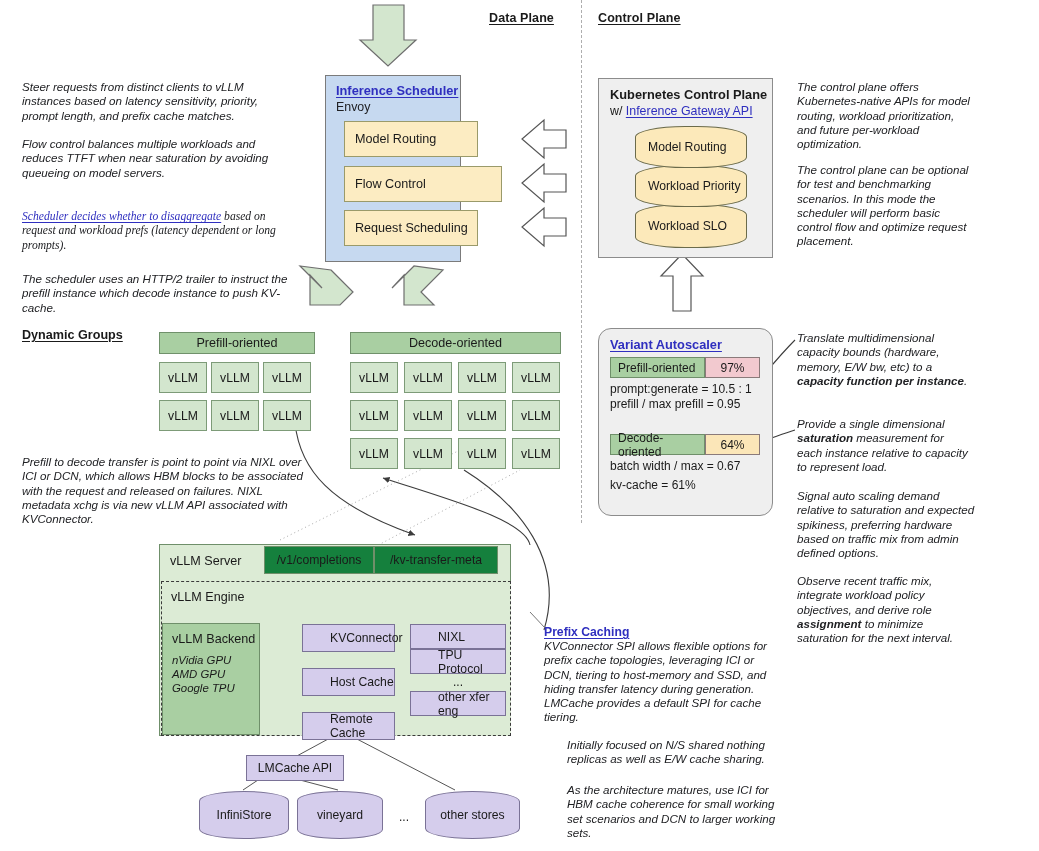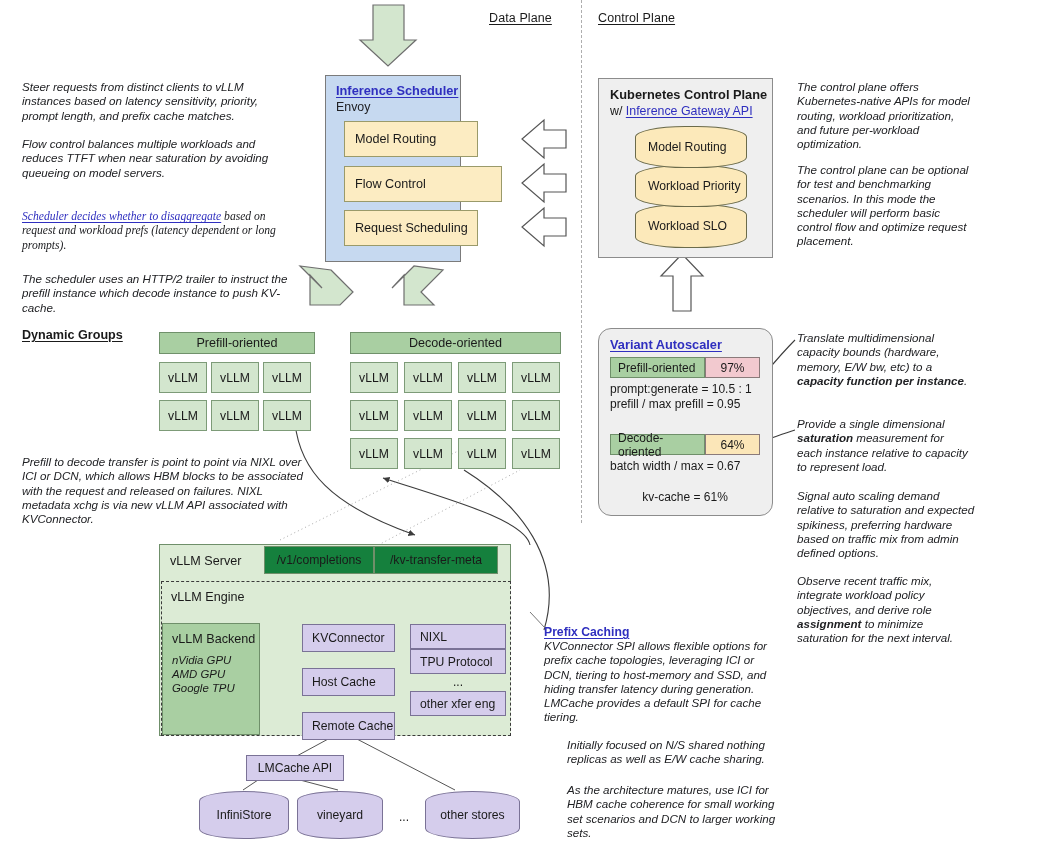--- a/index.html
+++ b/index.html
@@ -1,21 +1,21 @@
 <!DOCTYPE html>
 <html><head>
 <meta charset="utf-8">
 <style>
   html,body{margin:0;padding:0;background:#fff;}
   body{width:1039px;height:851px;position:relative;overflow:hidden;
        font-family:"Liberation Sans","DejaVu Sans",sans-serif;color:#1a1a1a;}
   .abs{position:absolute;}
   .note{font-style:italic;font-size:11.6px;line-height:14.3px;color:#202124;}
   .note b{font-weight:bold;font-style:italic;}
-  .plane-hdr{font-weight:normal;font-size:12.5px;text-decoration:underline;
+  .plane-hdr{font-weight:bold;font-size:12.5px;text-decoration:underline;
              text-underline-offset:2px;letter-spacing:.1px;}
   .divider{border-left:1px dashed #aeaeae;width:0;}
   .lnk{color:#2f2fbf;text-decoration:underline;text-underline-offset:2px;}
   
   #sched{background:#c6d9f0;border:1px solid #7b7b7b;}
   .sched-title{font-size:12.8px;font-weight:bold;color:#2f2fbf;
        text-decoration:underline;text-underline-offset:2px;}
   .sched-sub{font-size:12.4px;color:#202124;}
   .yellowbox{background:#fcecc2;border:1px solid #9a9a6a;box-sizing:border-box;
        display:flex;align-items:center;padding-left:10px;font-size:12.6px;}
@@ -44,21 +44,21 @@
   
   #srv{background:#dcebd5;border:1px solid #6f8f6a;box-sizing:border-box;}
   .srv-lbl{font-size:12.6px;}
   .ep{background:#15803d;border:1px solid #6f8f6a;box-sizing:border-box;
       display:flex;align-items:center;justify-content:center;font-size:12.2px;}
   #engine{border:1px dashed #3a3a3a;box-sizing:border-box;background:#dcebd5;}
   #backend{background:#a9cfa2;border:1px solid #6f8f6a;box-sizing:border-box;padding:8px 0 0 9px;}
   .be-title{font-size:12.6px;}
   .be-list{font-style:italic;font-size:11.4px;line-height:14px;margin-top:7px;}
   .purple{background:#d5cdec;border:1px solid #7a7296;box-sizing:border-box;
-      display:flex;align-items:center;padding-left:9px;font-size:12.2px;}
+      display:flex;align-items:center;padding-left:27px;font-size:12.2px;}
   .purple.c{justify-content:center;padding-left:0;}
   .dots{font-size:12px;text-align:center;}
   
   .store{position:absolute;background:#d5cdec;border:1px solid #7a7296;
       border-radius:50px/11px;box-sizing:border-box;display:flex;align-items:center;
       justify-content:center;font-size:12.2px;}
   .pfx-title{font-weight:bold;font-size:12.2px;color:#2f2fbf;
       text-decoration:underline;text-underline-offset:2px;font-style:normal;}
   svg{position:absolute;left:0;top:0;overflow:visible;pointer-events:none;}
 </style>
@@ -227,21 +227,21 @@
     </div>
     <div class="vas-stat">prompt:generate = 10.5 : 1</div>
     <div class="vas-stat" style="margin-top:0;">prefill / max prefill = 0.95</div>
   </div>
   <div class="abs" style="left:11px;top:105px;width:150px;">
     <div class="meter">
       <div class="mlabel">Decode-oriented</div>
       <div class="mval" id="mval1" style="background: rgb(251, 230, 184);">64%</div>
     </div>
     <div class="vas-stat">batch width / max = 0.67</div>
-    <div class="vas-stat" style="margin-top:16px;text-align:center;">kv-cache = 61%</div>
+    <div class="vas-stat" style="margin-top:4px;">kv-cache = 61%</div>
   </div>
 </div>
 
 <div class="abs note" style="left:797px;top:331px;width:172px;">
   <span>Translate multidimensional capacity bounds (hardware, memory, E/W bw, etc) to a </span><b>capacity function per instance</b><span>.</span>
 </div>
 <div class="abs note" style="left:797px;top:417px;width:172px;">
   <span>Provide a single dimensional </span><b>saturation</b><span> measurement for each instance relative to capacity to represent load.</span>
 </div>
 <div class="abs note" style="left:797px;top:489px;width:178px;">Signal auto scaling demand relative to saturation and expected spikiness, preferring hardware based on traffic mix from admin defined options.</div>

